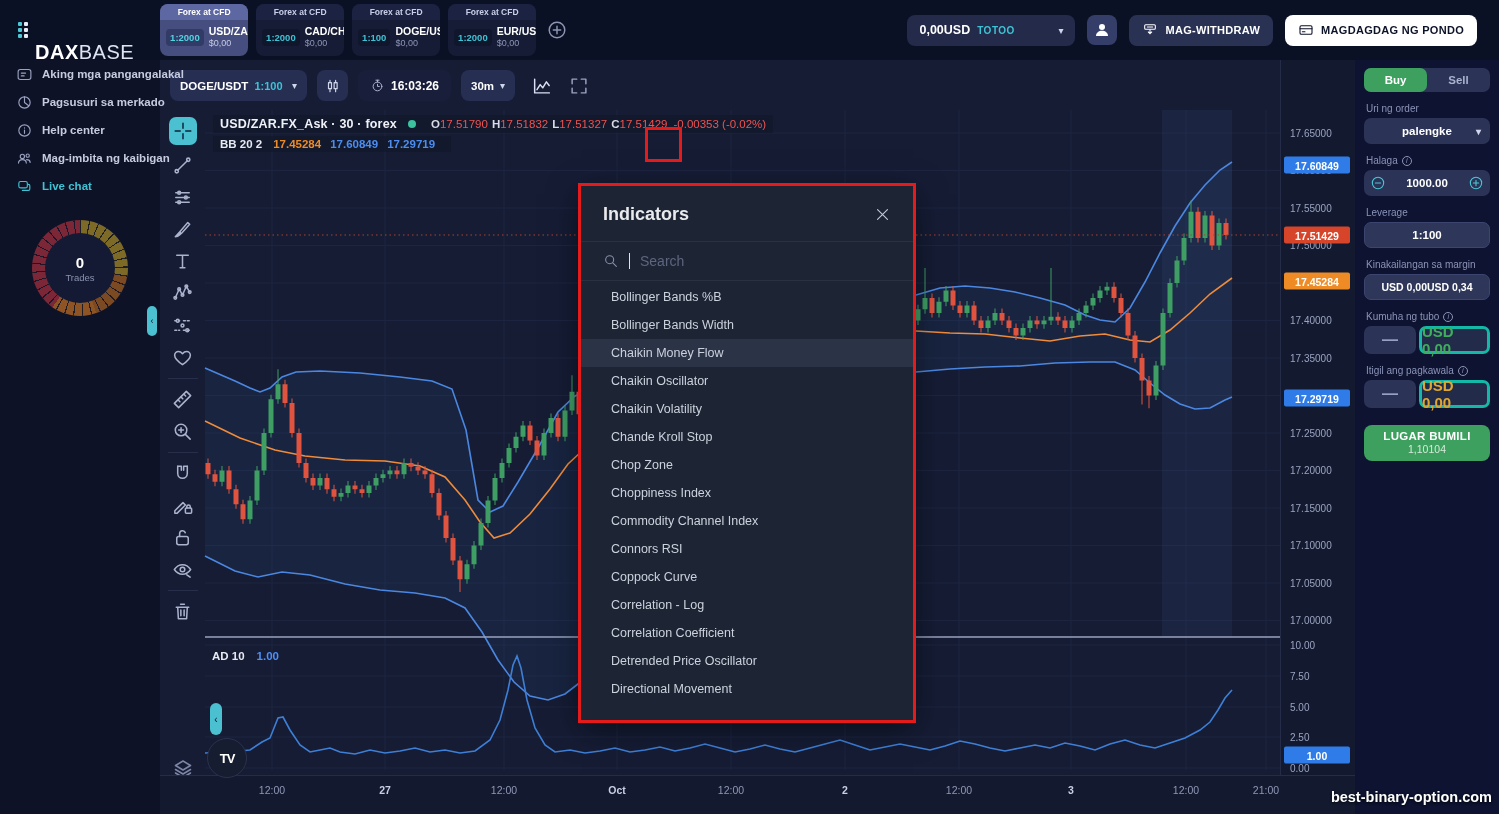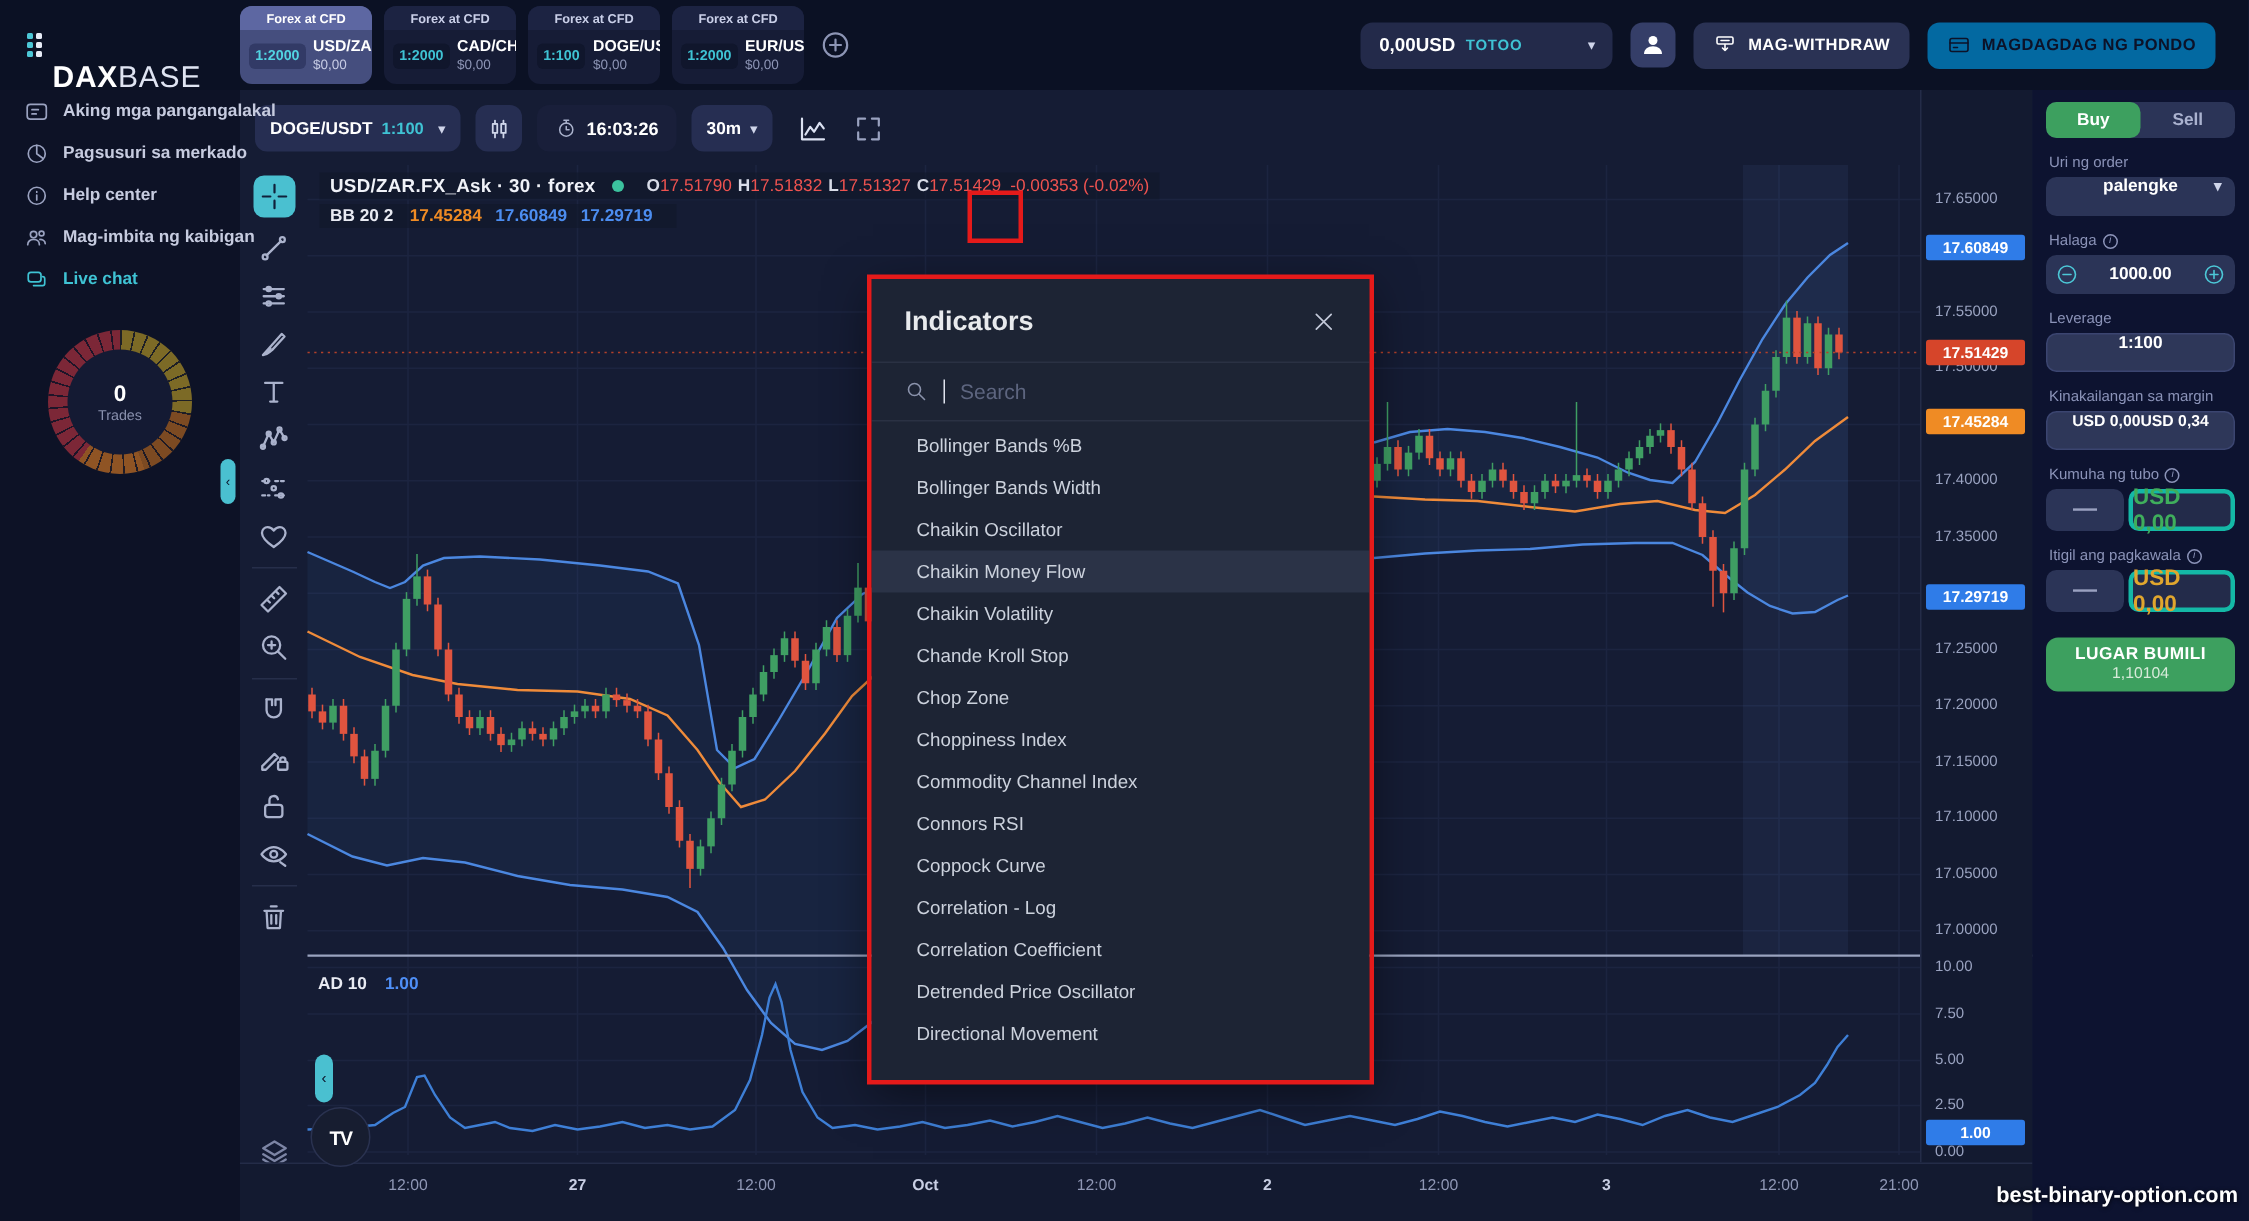--- a/index.html
+++ b/index.html
@@ -27,21 +27,21 @@
   .asset-tab.active .chip { background:#323a66; color:#52d4e2; }
   .asset-tab.active .am { color:#c6cbe4; }
   #add-asset { margin-left:10px; color:#8d95b5; width:22px; height:22px; cursor:pointer; }
   #topbar-right { margin-left:auto; display:flex; align-items:center; gap:12px; padding-right:22px; }
   #balance { display:flex; align-items:center; gap:7px; background:#232a4a; border-radius:8px; height:31px; padding:0 12px; min-width:168px; cursor:pointer; }
   #balance .amt { color:#fff; font-weight:bold; font-size:12.5px; }
   #balance .tag { color:#3fc3d4; font-size:10px; font-weight:bold; letter-spacing:.5px; }
   #balance .car { margin-left:auto; color:#cfd5ea; font-size:10px; }
   #profile-btn { width:30px; height:30px; border-radius:8px; background:#353e68; display:flex; align-items:center; justify-content:center; color:#fff; cursor:pointer; }
   #withdraw-btn { display:flex; align-items:center; gap:7px; background:#2a3254; border-radius:8px; height:31px; padding:0 13px; color:#fff; font-size:11px; font-weight:bold; letter-spacing:.3px; cursor:pointer; }
-  #deposit-btn { display:flex; align-items:center; gap:7px; background:#0369a1; border-radius:8px; height:31px; padding:0 13px; color:#0c1228; font-size:11px; font-weight:bold; letter-spacing:.3px; cursor:pointer; }
+  #deposit-btn { display:flex; align-items:center; gap:7px; background:#ffffff; border-radius:8px; height:31px; padding:0 13px; color:#0c1228; font-size:11px; font-weight:bold; letter-spacing:.3px; cursor:pointer; }
 
   
   #sidebar { position:absolute; left:0; top:60px; width:160px; height:754px; background:#0d1226; z-index:20; }
   .menu-item { display:flex; align-items:center; gap:9px; height:28px; padding:0 0 0 16px; color:#c6cbdf; font-size:11.5px; font-weight:bold; cursor:pointer; white-space:nowrap; }
   .menu-item .ic { width:17px; height:17px; flex:none; color:#9aa2c0; }
   .menu-item.active { color:#3fc3d4; }
   .menu-item.active .ic { color:#3fc3d4; }
   #gauge-wrap { margin-top:20px; display:flex; justify-content:center; }
   #gauge { position:relative; width:96px; height:96px; border-radius:50%;
     background:conic-gradient(#7c6a26 0deg 100deg, #7c4a22 100deg 160deg, #8f5424 160deg 215deg, #7c2737 215deg 360deg); }
@@ -104,21 +104,21 @@
   #tv-logo { position:absolute; left:47px; top:678px; width:40px; height:40px; border-radius:50%; background:#171d30; border:1px solid #2a3250; color:#fff; font-weight:bold; font-size:13px; display:flex; align-items:center; justify-content:center; z-index:5; letter-spacing:-1px; }
 
   
   #order-panel { position:absolute; left:1355px; top:60px; width:144px; height:754px; background:#0d1330; padding:8px 9px; z-index:20; }
   #side-tabs { display:flex; background:#2b3457; border-radius:7px; height:24px; }
   #side-tabs .t { flex:1; display:flex; align-items:center; justify-content:center; font-size:11.5px; font-weight:bold; color:#aab2cf; border-radius:7px; cursor:pointer; }
   #side-tabs .t.buy { background:#3da05f; color:#fff; }
   .fld-label { font-size:10px; color:#8b93b8; margin:11px 2px 4px; display:flex; align-items:center; gap:4px; }
   .i-dot { width:10px; height:10px; border:1px solid #8b93b8; border-radius:50%; font-size:7px; display:inline-flex; align-items:center; justify-content:center; font-style:italic; }
   .i-dot:before { content:"i"; }
-  .fld { background:#2b3457; border-radius:7px; height:26px; display:flex; align-items:flex-start; justify-content:center; color:#fff; font-size:11.5px; font-weight:bold; position:relative; }
+  .fld { background:#2b3457; border-radius:7px; height:26px; display:flex; align-items:center; justify-content:center; color:#fff; font-size:11.5px; font-weight:bold; position:relative; }
   .fld.lite { background:#2e3759; border:1px solid #3b4570; }
   .fld .car { position:absolute; right:9px; color:#cfd5ea; font-size:10px; }
   .stepper { display:flex; align-items:center; justify-content:space-between; padding:0 6px; }
   .step-btn { width:16px; height:16px; color:#4cc7d6; cursor:pointer; }
   .split { display:flex; gap:3px; }
   .split .dash { flex:0 0 52px; background:#2b3457; border-radius:7px; height:28px; display:flex; align-items:center; justify-content:center; color:#9aa1c0; font-weight:bold; }
   .split .val { flex:1; background:#232b4a; border:3px solid #14b8a6; border-radius:7px; height:28px; display:flex; align-items:center; justify-content:center; font-size:15px; font-weight:bold; }
   .val.green { color:#3fae5c; }
   .val.orange { color:#e0a62e; }
   #place-buy { margin-top:17px; width:100%; background:#3da05f; border:none; border-radius:8px; padding:5px 0 6px; cursor:pointer; text-align:center; }
@@ -820,22 +820,22 @@
             <circle cx="10" cy="10" r="6"></circle>
             <path d="M14.7 14.7L20 20"></path>
           </svg>
         </span>
       <span id="search-caret"></span>
       <span id="search-placeholder">Search</span>
     </div>
     <div id="indicator-list">
         <div class="ind-row">Bollinger Bands %B</div>
         <div class="ind-row">Bollinger Bands Width</div>
+        <div class="ind-row hl">Chaikin Money Flow</div>
         <div class="ind-row">Chaikin Oscillator</div>
-        <div class="ind-row hl">Chaikin Money Flow</div>
         <div class="ind-row">Chaikin Volatility</div>
         <div class="ind-row">Chande Kroll Stop</div>
         <div class="ind-row">Chop Zone</div>
         <div class="ind-row">Choppiness Index</div>
         <div class="ind-row">Commodity Channel Index</div>
         <div class="ind-row">Connors RSI</div>
         <div class="ind-row">Coppock Curve</div>
         <div class="ind-row">Correlation - Log</div>
         <div class="ind-row">Correlation Coefficient</div>
         <div class="ind-row">Detrended Price Oscillator</div>

